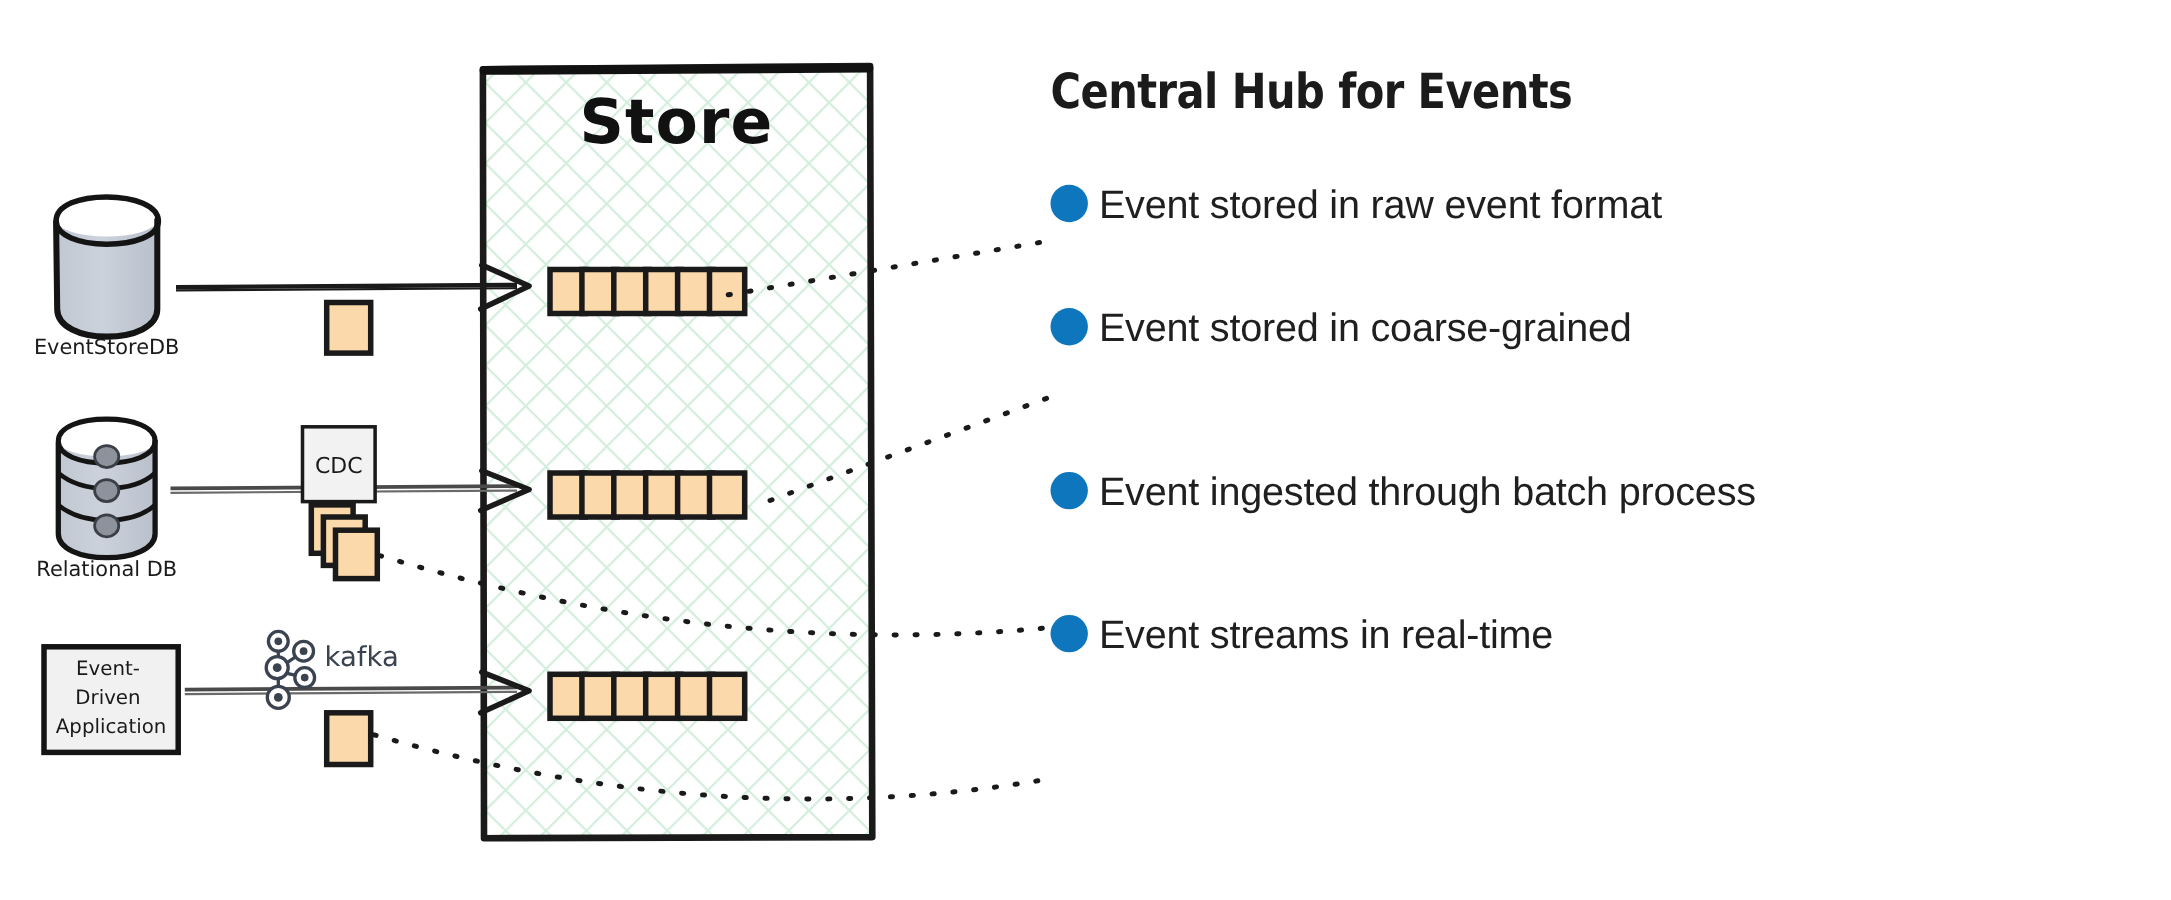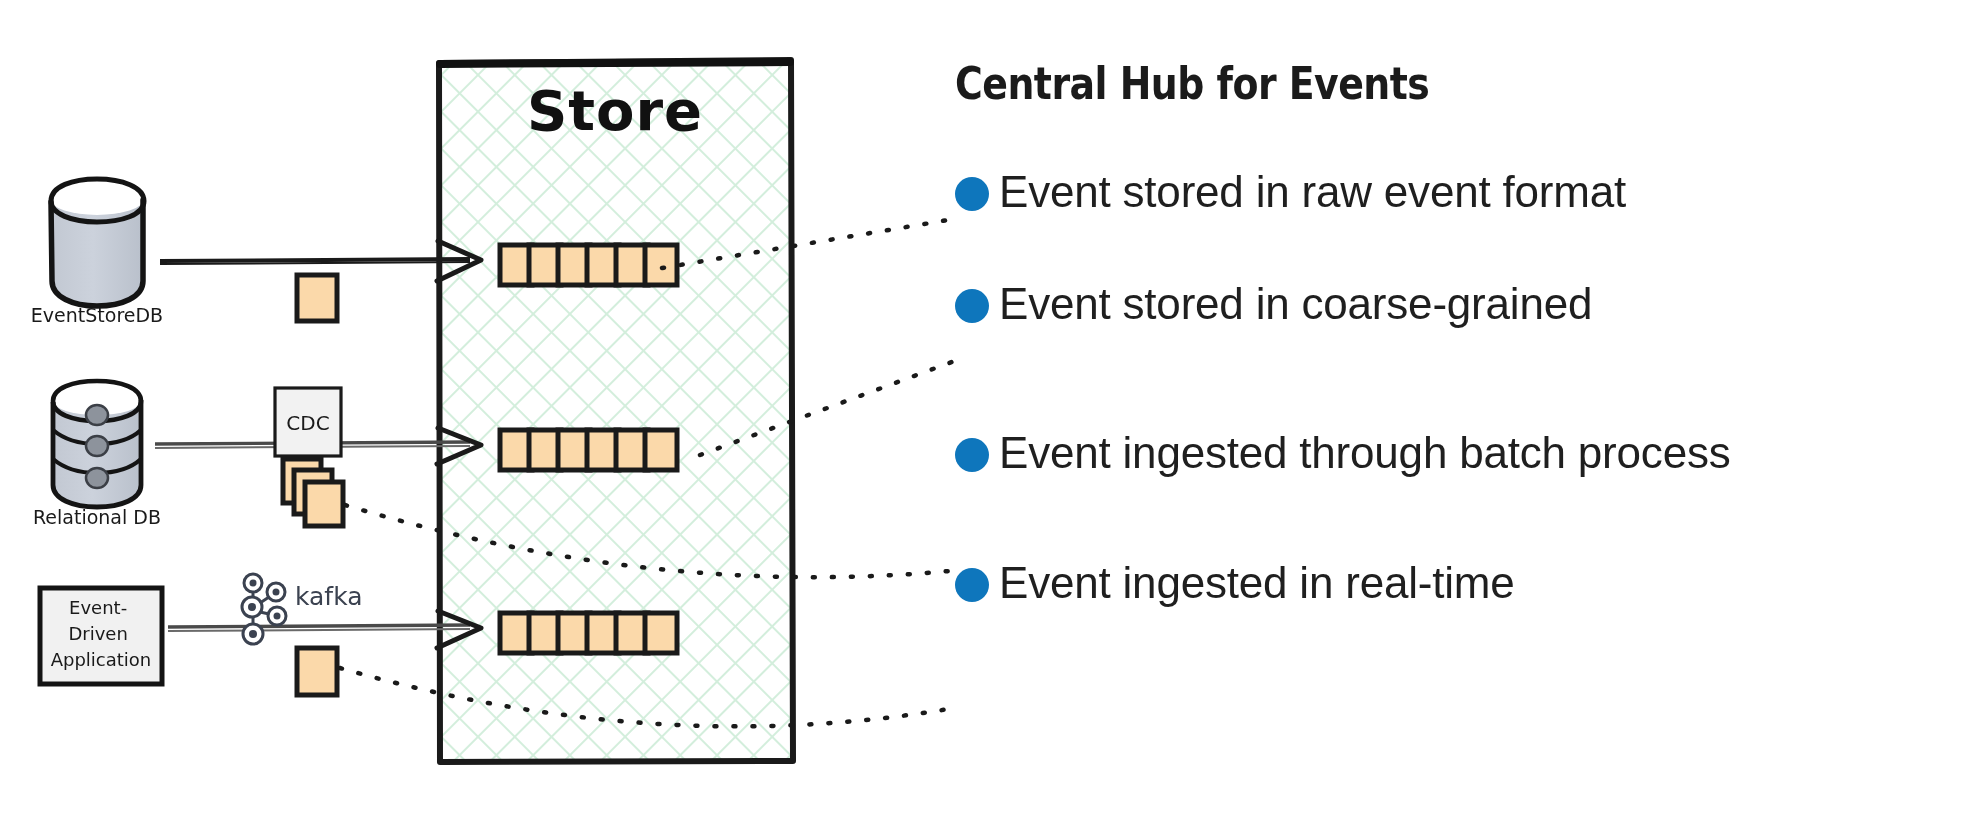--- a/index.html
+++ b/index.html
@@ -24,21 +24,21 @@
     transform:scaleX(0.86);
     transform-origin:left center;
     white-space:nowrap;
     margin:0 0 10px 0;
   }
   .bullets{list-style:none;margin:0;padding:0;}
   .bullet{
     position:absolute;
     left:0;
     display:block;
-    font-size:44px;
+    font-size:36px;
     line-height:1.36;
     color:#1f1f1f;
     font-family:"Liberation Sans", sans-serif;
     white-space:nowrap;
   }
   .bullet .dot{
     display:inline-block;
     width:34px;height:34px;
     border-radius:50%;
     background:#0e76bc;
@@ -206,18 +206,18 @@
 
       <div class="bullet b2">
         <span class="dot"></span><span class="txt">Event stored in coarse-grained</span>
       </div>
 
       <div class="bullet b3">
         <span class="dot"></span><span class="txt">Event ingested through batch process</span>
       </div>
 
       <div class="bullet b4">
-        <span class="dot"></span><span class="txt">Event ingested in real-time</span>
+        <span class="dot"></span><span class="txt">Event streams in real-time</span>
       </div>
 
     </div>
   </div>
 </div>
 
 </body></html>

